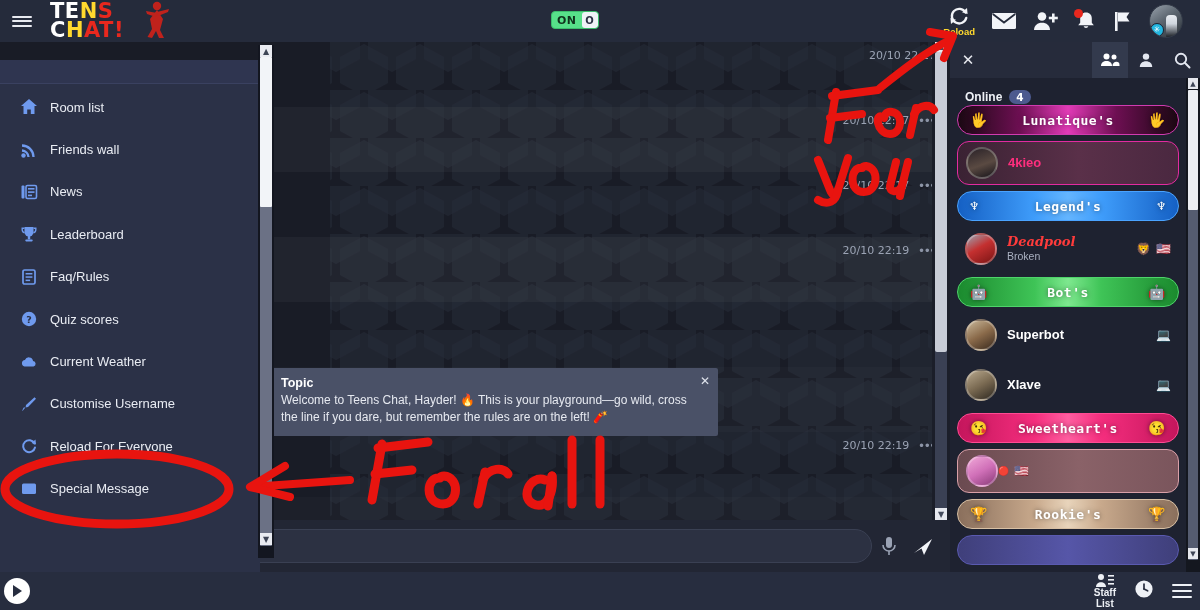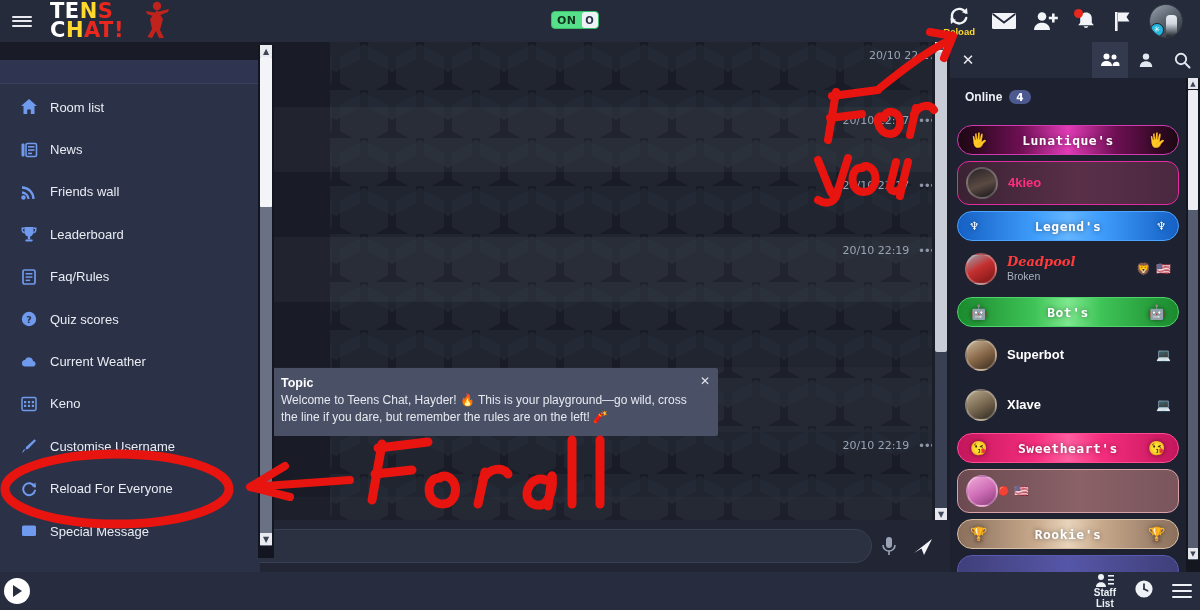--- a/index.html
+++ b/index.html
@@ -165,21 +165,21 @@
     width:36px; display:flex; align-items:center; justify-content:center;
     color:#e8eaf0; font-size:15px; cursor:pointer; font-family:"DejaVu Sans", sans-serif;
   }
   #rp-tabs .spacer { flex:1; }
   .rp-tab {
     width:36px; display:flex; align-items:center; justify-content:center; cursor:pointer;
   }
   .rp-tab.active { background:#333a4d; }
 
   #rp-body { position:absolute; left:0; top:36px; width:236px; height:494px; overflow:hidden; padding:0 7px; }
-  #online-row { display:flex; align-items:center; gap:7px; padding:12px 4px 21px 8px; }
+  #online-row { display:flex; align-items:center; gap:7px; padding:12px 4px 1px 8px; }
   #online-row .lbl { font-size:12px; font-weight:bold; color:#eef1f6; }
   #online-row .cnt {
     background:#4d5a8f; color:#fff; font-size:10.5px; font-weight:bold;
     border-radius:9px; padding:1px 7px; font-family:"DejaVu Sans", sans-serif;
   }
 
   .group-banner {
     height:30px; border-radius:15px; margin-bottom:6px;
     display:flex; align-items:center; justify-content:center; position:relative;
     font-size:13px; font-weight:bold; color:#ffffff;
@@ -315,44 +315,44 @@
         <svg width="18" height="18" viewBox="0 0 18 18">
             <path d="M9 1 L17 8 H14.5 V16 H10.8 V11.5 H7.2 V16 H3.5 V8 H1 Z" fill="#6f9aee"></path>
           </svg>
       </span>
       <span class="s-lbl">Room list</span>
     </div>
 
     <div class="side-item">
       <span class="s-ico">
         <svg width="18" height="18" viewBox="0 0 18 18">
+          <circle cx="3.5" cy="14.5" r="2.2" fill="#6f9aee"></circle>
+          <path d="M2 9.5 a7 7 0 0 1 6.5 6.5" stroke="#6f9aee" stroke-width="2.3" fill="none"></path>
+          <path d="M2 4.5 a11.5 11.5 0 0 1 11.5 11.5" stroke="#6f9aee" stroke-width="2.3" fill="none"></path>
+        </svg>
+      </span>
+      <span class="s-lbl">Friends wall</span>
+    </div>
+
+    <div class="side-item">
+      <span class="s-ico">
+        <svg width="18" height="18" viewBox="0 0 18 18">
           <rect x="1.5" y="2.5" width="3" height="13" rx="1" fill="#6f9aee"></rect>
           <rect x="6" y="2.5" width="10.5" height="13" rx="1.5" fill="none" stroke="#6f9aee" stroke-width="1.6"></rect>
           <rect x="8" y="5" width="6.5" height="1.6" fill="#6f9aee"></rect>
           <rect x="8" y="8.3" width="6.5" height="1.6" fill="#6f9aee"></rect>
           <rect x="8" y="11.6" width="4" height="1.6" fill="#6f9aee"></rect>
         </svg>
       </span>
       <span class="s-lbl">News</span>
     </div>
 
     <div class="side-item">
       <span class="s-ico">
         <svg width="18" height="18" viewBox="0 0 18 18">
-          <circle cx="3.5" cy="14.5" r="2.2" fill="#6f9aee"></circle>
-          <path d="M2 9.5 a7 7 0 0 1 6.5 6.5" stroke="#6f9aee" stroke-width="2.3" fill="none"></path>
-          <path d="M2 4.5 a11.5 11.5 0 0 1 11.5 11.5" stroke="#6f9aee" stroke-width="2.3" fill="none"></path>
-        </svg>
-      </span>
-      <span class="s-lbl">Friends wall</span>
-    </div>
-
-    <div class="side-item">
-      <span class="s-ico">
-        <svg width="18" height="18" viewBox="0 0 18 18">
           <path d="M4.5 2 H13.5 V7 a4.5 4.5 0 0 1 -9 0 Z" fill="#6f9aee"></path>
           <path d="M4.5 3.2 H2.2 v1.6 a3 3 0 0 0 2.4 2.9" stroke="#6f9aee" stroke-width="1.4" fill="none"></path>
           <path d="M13.5 3.2 H15.8 v1.6 a3 3 0 0 1 -2.4 2.9" stroke="#6f9aee" stroke-width="1.4" fill="none"></path>
           <rect x="7.8" y="11" width="2.4" height="3.4" fill="#6f9aee"></rect>
           <rect x="5.3" y="14.4" width="7.4" height="2" rx="0.8" fill="#6f9aee"></rect>
         </svg>
       </span>
       <span class="s-lbl">Leaderboard</span>
     </div>
 
@@ -380,36 +380,20 @@
 
     <div class="side-item">
       <span class="s-ico">
         <svg width="18" height="18" viewBox="0 0 18 18">
           <path d="M4.5 13.5 a3.3 3.3 0 0 1 0.4 -6.5 a4.3 4.3 0 0 1 8.2 1 a2.8 2.8 0 0 1 0.4 5.5 Z" fill="#6f9aee"></path>
         </svg>
       </span>
       <span class="s-lbl">Current Weather</span>
     </div>
 
-    <div class="side-item">
-      <span class="s-ico">
-        <svg width="18" height="18" viewBox="0 0 18 18">
-          <rect x="2" y="2.5" width="14" height="13" rx="1.4" fill="none" stroke="#6f9aee" stroke-width="1.5"></rect>
-          <g fill="#6f9aee">
-            <rect x="4" y="6" width="2.2" height="2.2"></rect>
-              <rect x="7.9" y="6" width="2.2" height="2.2"></rect>
-              <rect x="11.8" y="6" width="2.2" height="2.2"></rect>
-            <rect x="4" y="9.8" width="2.2" height="2.2"></rect>
-              <rect x="7.9" y="9.8" width="2.2" height="2.2"></rect>
-              <rect x="11.8" y="9.8" width="2.2" height="2.2"></rect>
-          </g>
-        </svg>
-      </span>
-      <span class="s-lbl">Keno</span>
-    </div>
 
     <div class="side-item">
       <span class="s-ico">
         <svg width="18" height="18" viewBox="0 0 18 18">
           <path d="M14.5 2.2 L16 3.8 L8 12 L5.5 12.5 L6 10 Z" fill="#6f9aee"></path>
           <path d="M5.2 12.8 C4 14 3.5 15.5 2 16 C3 14.2 2.8 13.5 4 12.2 Z" fill="#6f9aee"></path>
         </svg>
       </span>
       <span class="s-lbl">Customise Username</span>
     </div>

